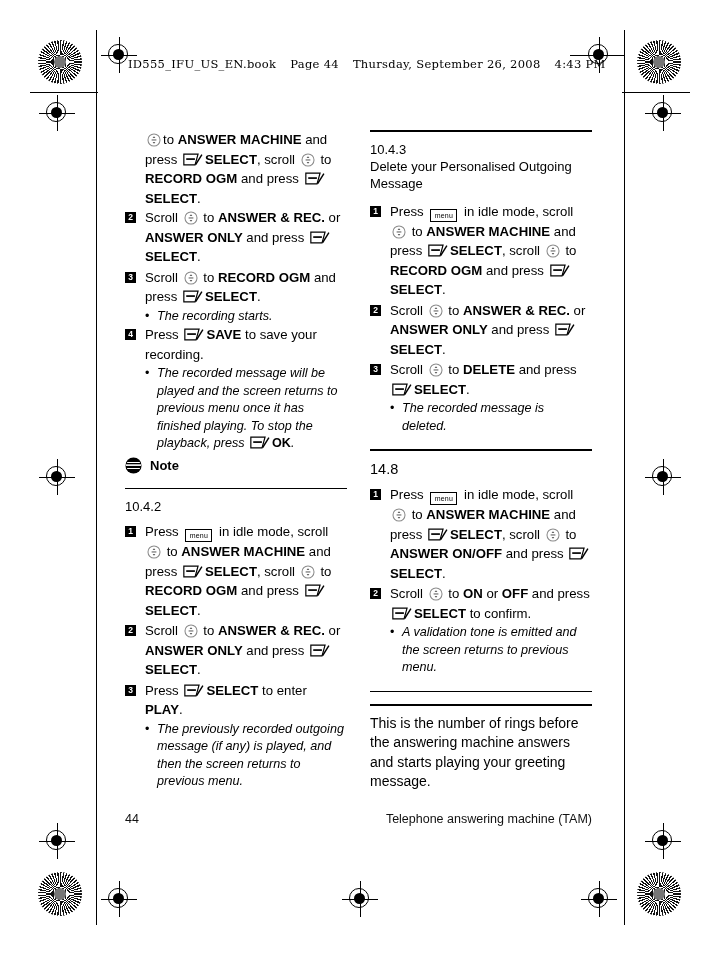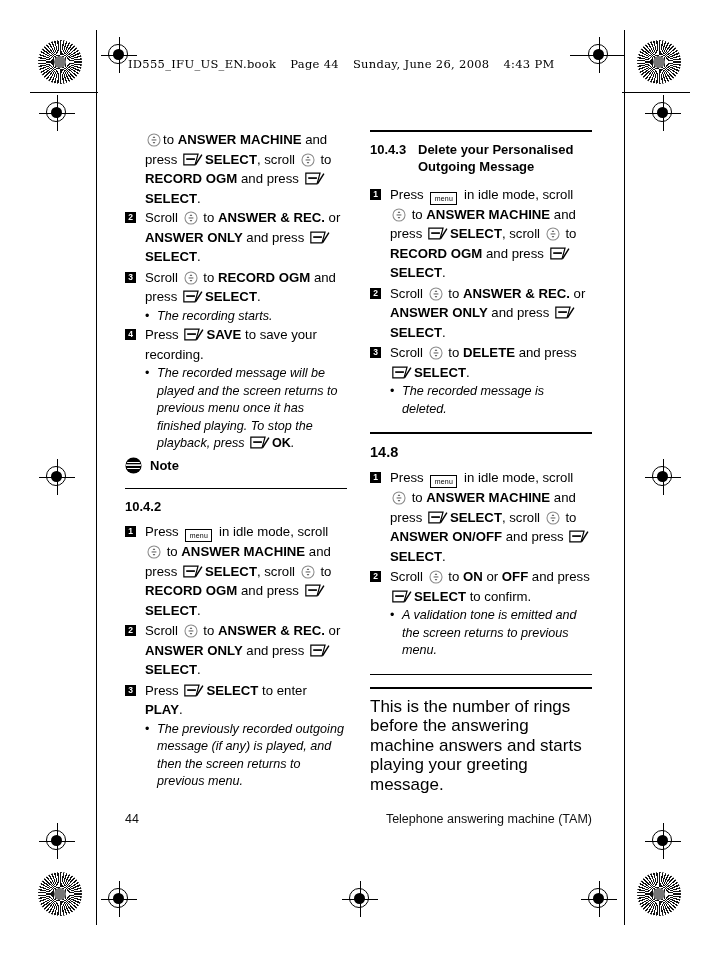--- a/index.html
+++ b/index.html
@@ -109,23 +109,24 @@
   .hr-thin {
     height: 1.3px;
     background: #000;
     margin: 0 0 8px 0;
   }
 
   
   .h2, .h3 {
     display: flex;
     align-items: flex-start;
-    font-weight: bold;
+    font-weight: normal;
     color: #000;
     margin-bottom: 7px;
+    flex-direction: column;
   }
   .h2 {
     font-size: 14.5px;
     line-height: 18.5px;
   }
   .h3 {
     font-size: 13px;
     line-height: 17px;
   }
   .h2 .num, .h3 .num {
@@ -193,21 +194,21 @@
   .note-title {
     font-size: 13px;
     font-weight: bold;
   }
   .note-body {
     font-size: 13.2px;
     line-height: 19.5px;
   }
 
   .para {
-    font-size: 17px;
+    font-size: 14px;
     line-height: 19.5px;
   }
 
   
   .ico {
     display: inline-block;
     vertical-align: -3px;
   }
   .ico-scroll { width: 14px; height: 14px; margin: 0 2px; }
   .ico-soft   { width: 21px; height: 13px; margin: 0 1px 0 2px; vertical-align: -2px; }
@@ -304,21 +305,21 @@
 
 <div class="trim" style="left:96px;  top:30px; width:1px; height:895px;"></div>
 <div class="trim" style="left:624px; top:30px; width:1px; height:895px;"></div>
 <div class="header-rule" style="left:30px;  top:92px; width:68px;"></div>
 <div class="header-rule" style="left:622px; top:92px; width:68px;"></div>
 <div class="header-rule" style="left:570px; top:55px; width:54px;"></div>
 
 <div class="book-header">
   <span class="seg">ID555_IFU_US_EN.book</span>
   <span class="seg">Page 44</span>
-  <span class="seg">Sunday, June 26, 2008</span>
+  <span class="seg">Thursday, September 26, 2008</span>
   <span class="seg">4:43 PM</span>
 </div>
 
 <div class="page">
 
   <div class="col col-left">
 
     <div class="cont" id="cont-step"><svg viewBox="0 0 20 20" class="ico ico-scroll">
           <circle cx="10" cy="10" r="8.6" fill="#fff" stroke="#8a8a8a" stroke-width="1.5"></circle>
           <path d="M10 4.6 L12 7.3 H8 Z" fill="#5e5e5e"></path>

